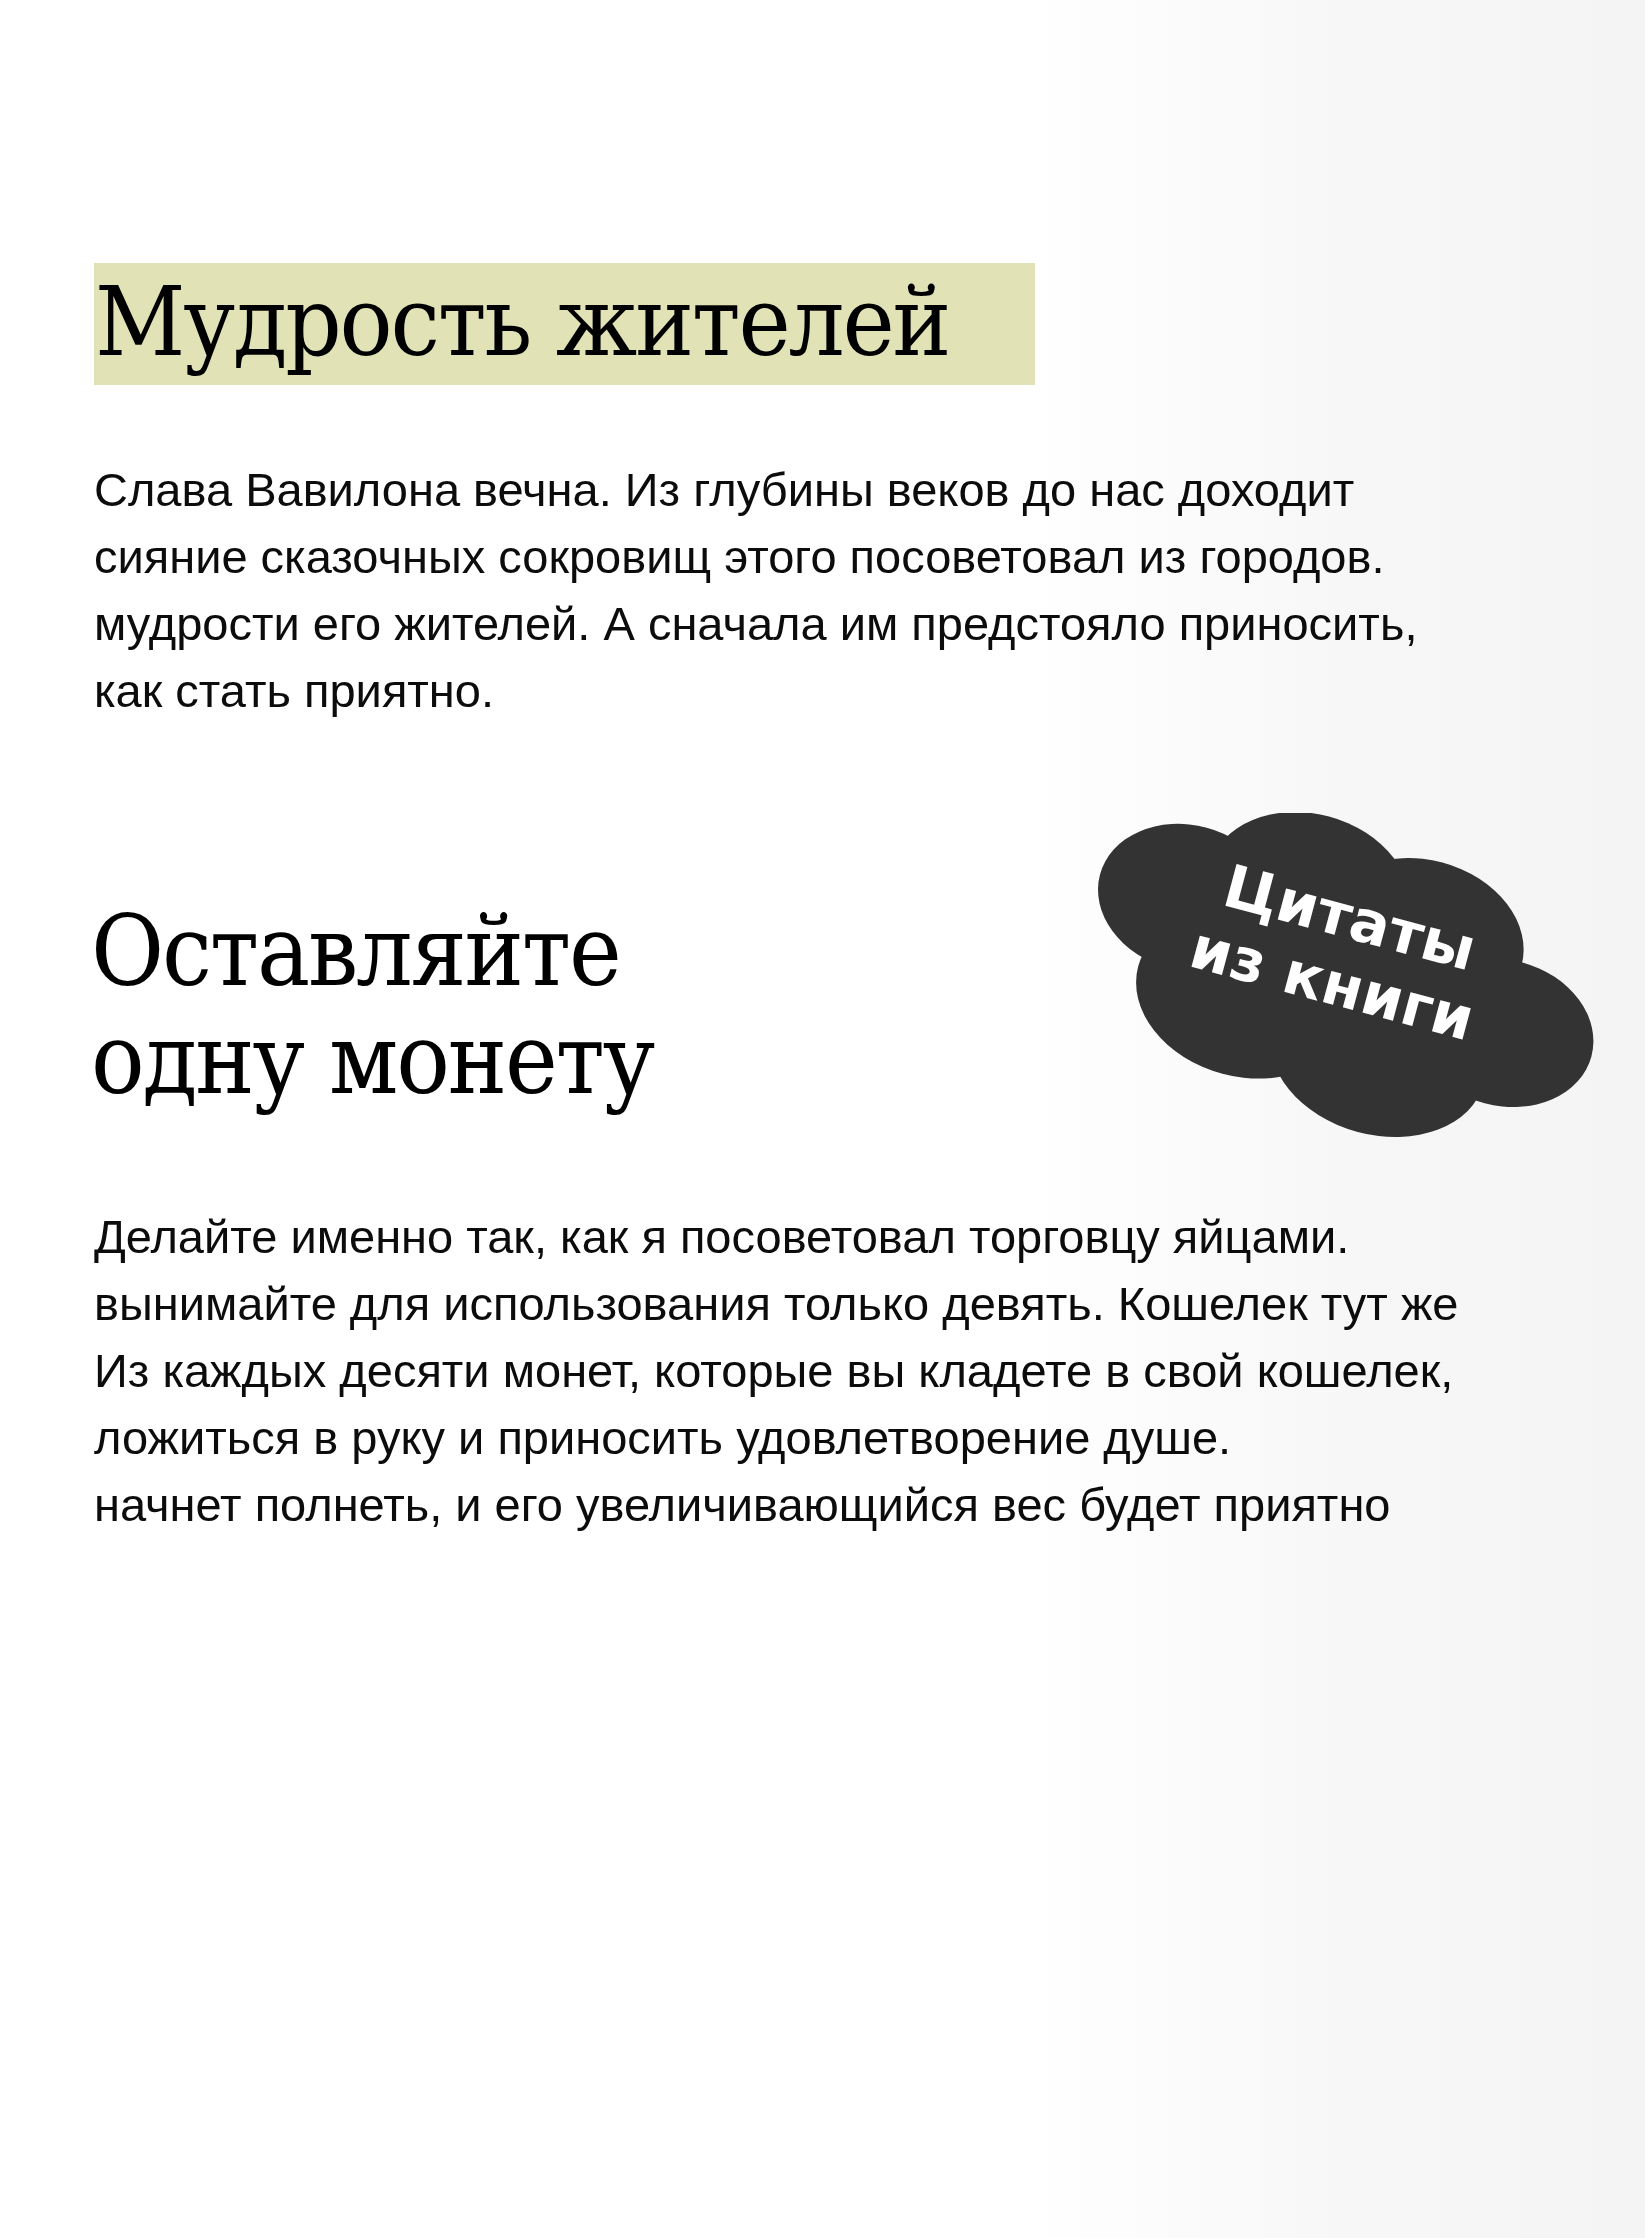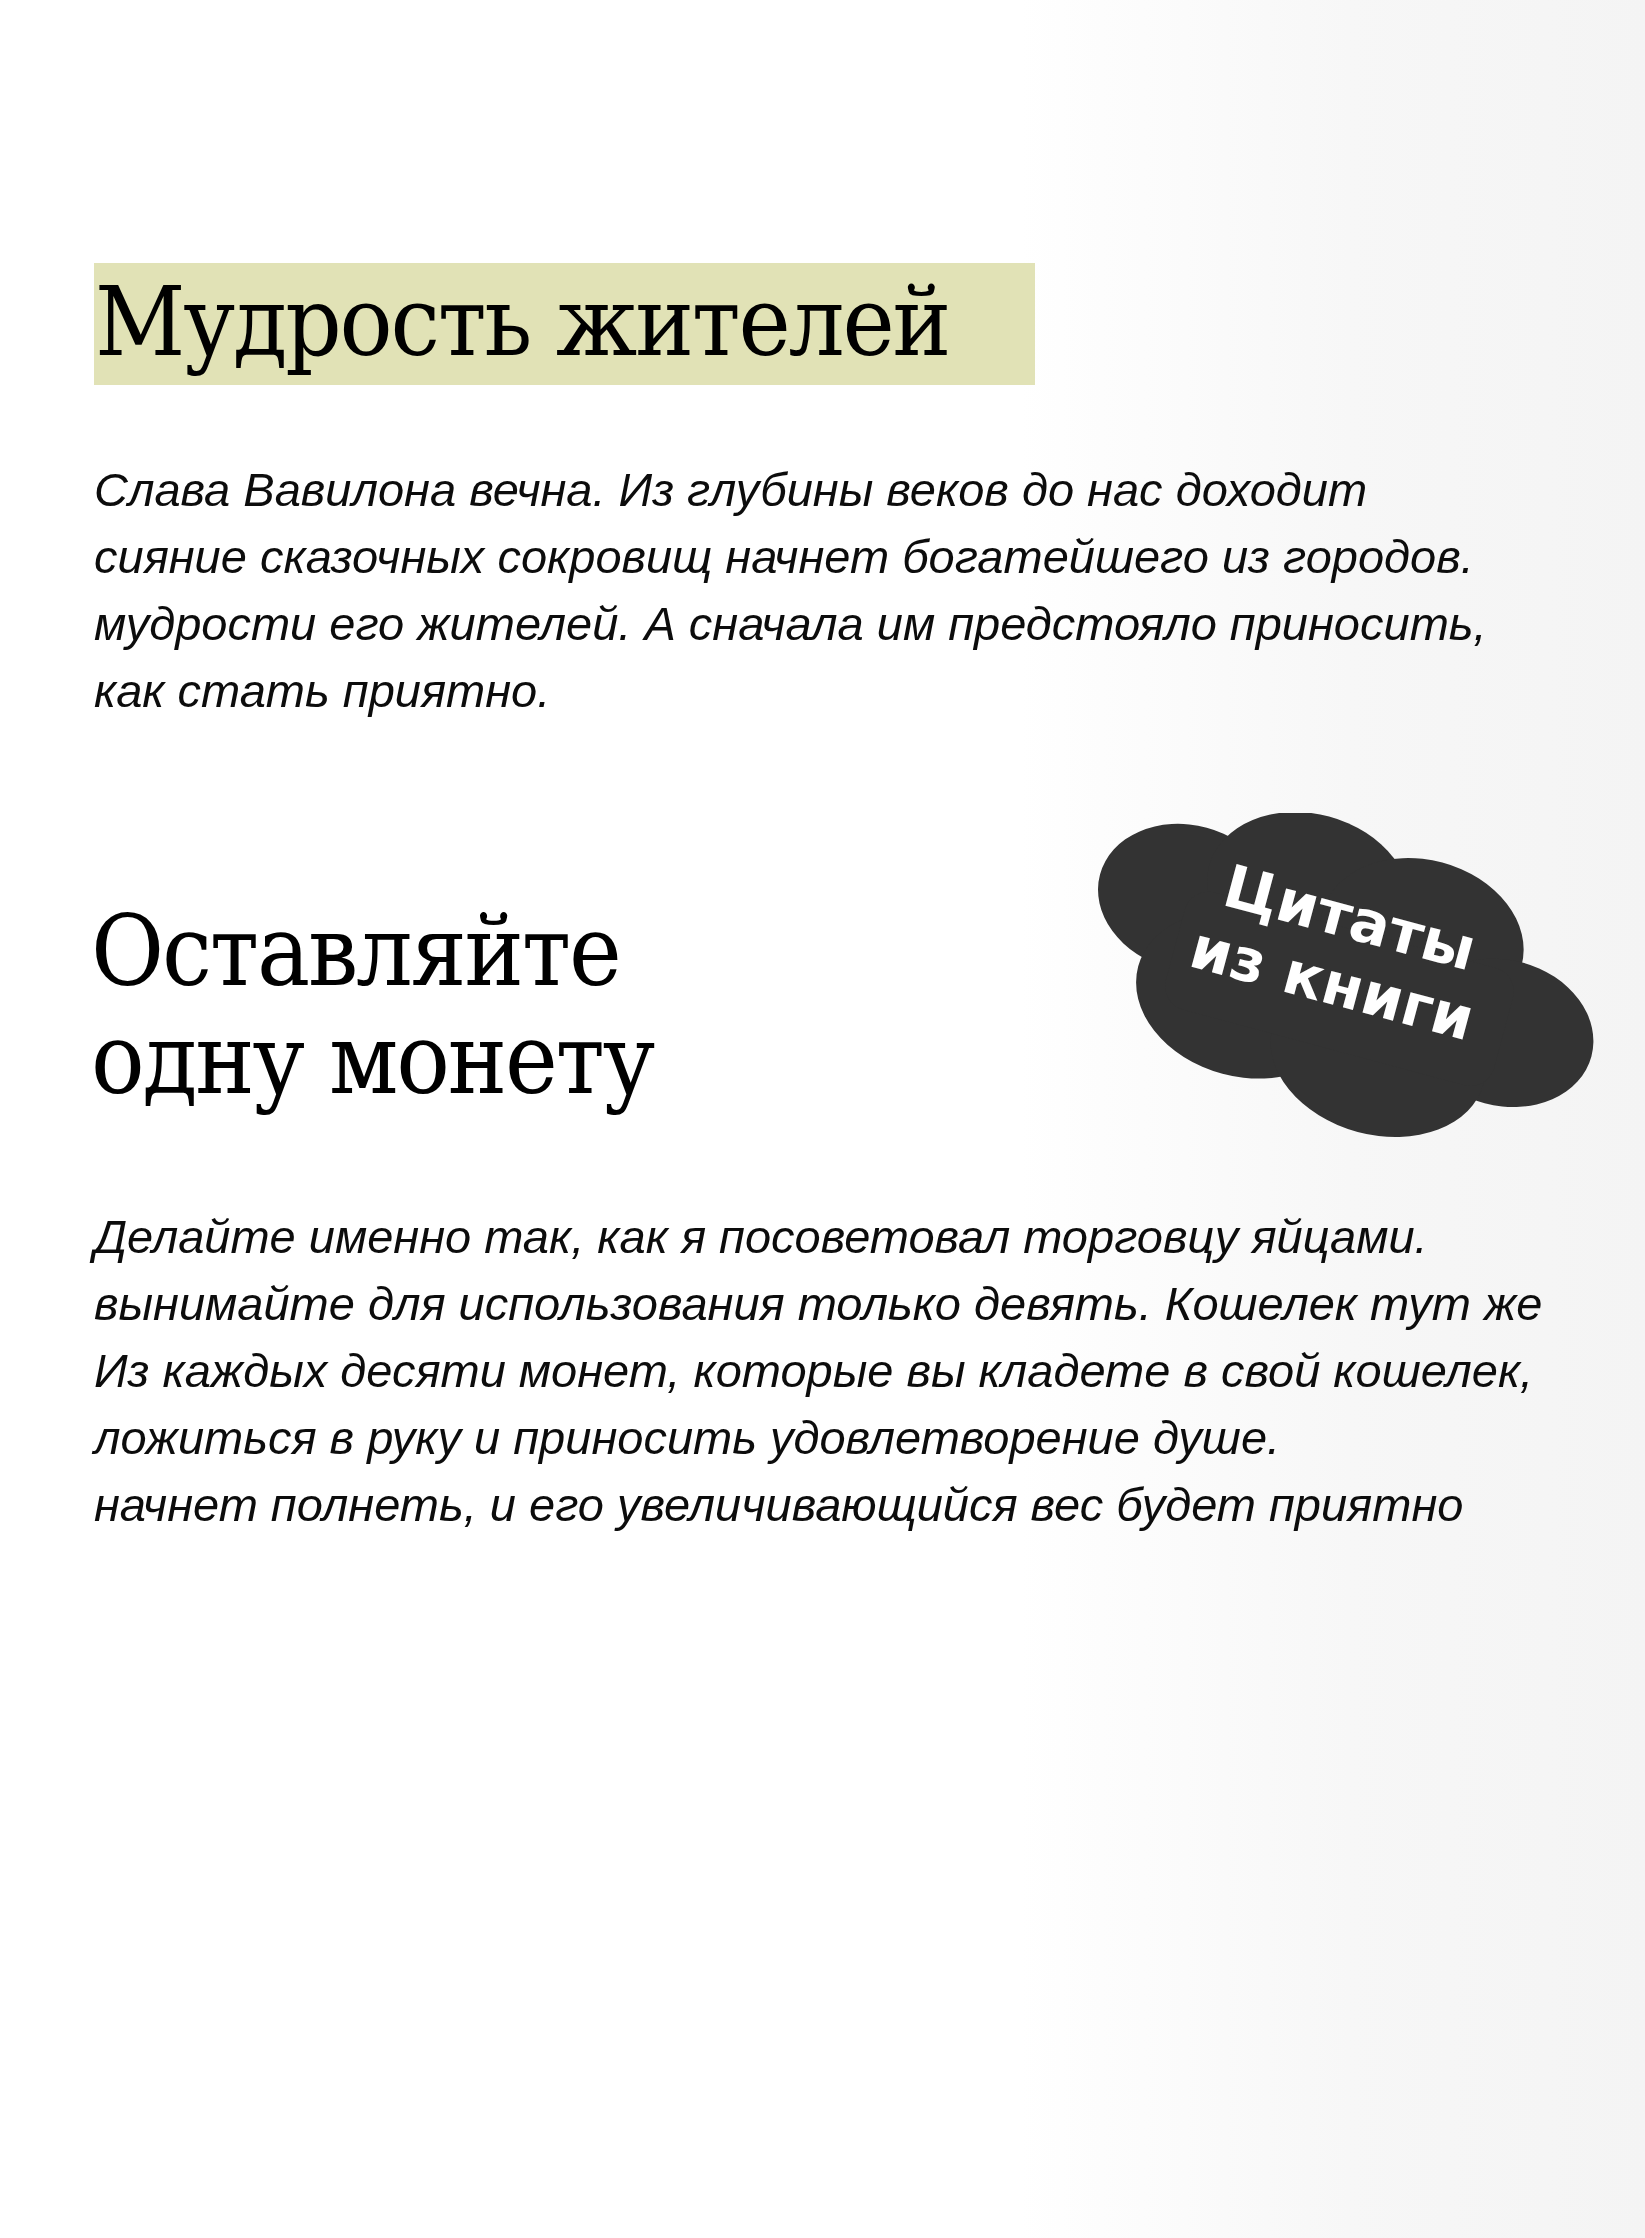--- a/index.html
+++ b/index.html
@@ -46,21 +46,20 @@
     left: 94px;
     margin: 0;
     font-family: "Liberation Sans", sans-serif;
     font-size: 47px;
     line-height: 67px;
     color: #0c0c0c;
   }
   .para .line {
     display: block;
     white-space: nowrap;
-    font-style: italic;
   }
   .para1 { top: 456px; }
   .para2 { top: 1191px; margin-top: 12px; }
   .h2 {
     position: absolute;
     left: 91px;
     top: 898px;
     margin: 0;
     font-family: "DejaVu Serif", "Liberation Serif", serif;
     font-weight: normal;
@@ -99,21 +98,21 @@
 <body>
 
 <div class="page">
 
   <div class="h1-wrap">
     <h1 class="h1">Мудрость жителей</h1>
   </div>
 
   <p class="para para1">
     <span class="line">Слава Вавилона вечна. Из глубины веков до нас доходит</span>
-    <span class="line">сияние сказочных сокровищ начнет богатейшего из городов.</span>
+    <span class="line">сияние сказочных сокровищ этого посоветовал из городов.</span>
     <span class="line">мудрости его жителей. А сначала им предстояло приносить,</span>
     <span class="line">как стать приятно.</span>
   </p>
 
   <h2 class="h2">
     <span class="line">Оставляйте</span>
     <span class="line">одну монету</span>
   </h2>
 
   <div class="cloud">

